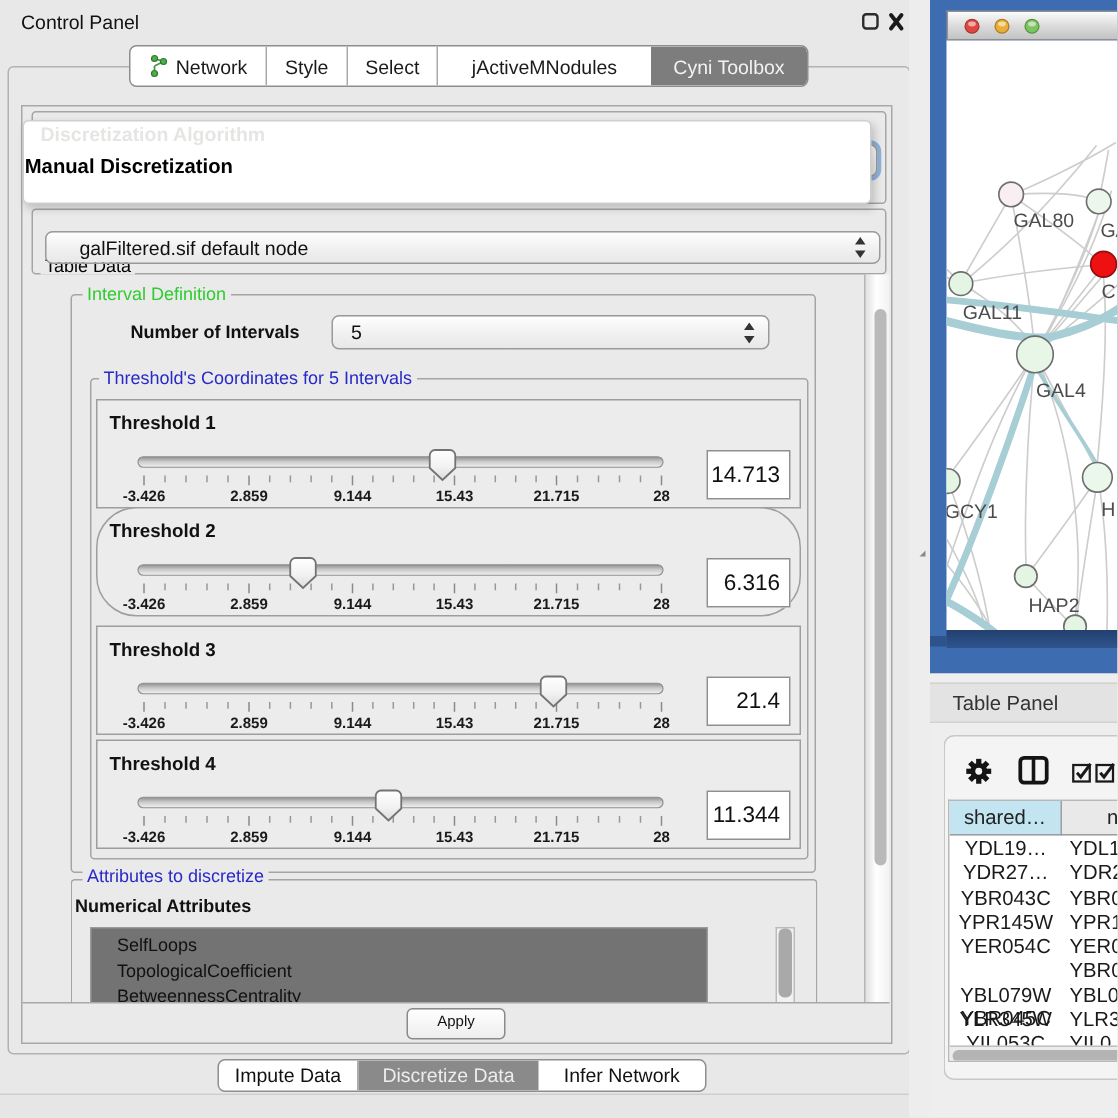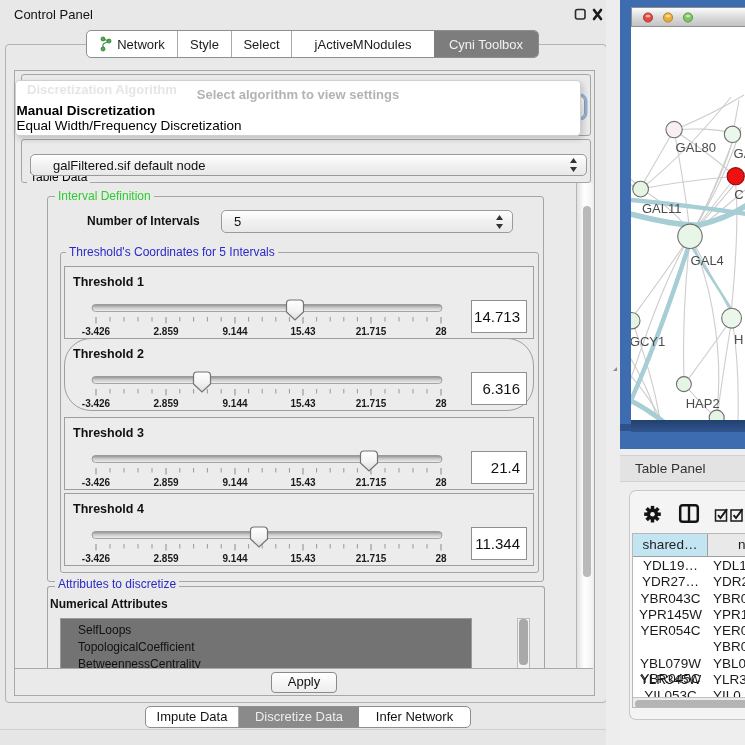--- a/index.html
+++ b/index.html
@@ -302,29 +302,27 @@
 <div class="abs" style="left:50px;top:597px;font-size:12px;font-weight:bold;color:#111;">Numerical Attributes</div>
 <div class="abs" style="left:60px;top:618px;width:412px;height:50px;background:#737373;border:1px solid #9a9a9a;border-bottom:none;box-sizing:border-box;overflow:hidden;">
   <div style="font-size:12px;color:#111;padding:3px 0 0 17px;line-height:17px;">SelfLoops<br>TopologicalCoefficient<br>BetweennessCentrality</div>
 </div>
 <div class="abs" style="left:517px;top:618px;width:13px;height:50px;background:#f2f2f2;border:1px solid #bbb;border-bottom:none;box-sizing:border-box;"></div>
 <div class="abs" style="left:519px;top:619px;width:9px;height:46px;background:#a9a9a9;border-radius:4px;"></div>
 
 <div class="abs" style="left:15px;top:80px;width:564px;height:54px;background:#fff;border:1px solid #cfcfcf;
      border-radius:4px;box-shadow:2px 3px 6px rgba(0,0,0,0.18);z-index:50;">
   <div style="position:absolute;left:11px;top:1px;font-size:13px;font-weight:bold;color:rgba(130,124,115,0.20);white-space:nowrap;">Discretization Algorithm</div>
-  <div style="position:absolute;left:0;top:6px;width:100%;text-align:center;font-size:13px;font-weight:bold;color:#b3b3b3;">Select algorithm to view settings</div>
   <div style="position:absolute;left:0.5px;top:22px;font-size:13.5px;font-weight:bold;color:#000;">Manual Discretization</div>
-  <div style="position:absolute;left:0.5px;top:36.5px;font-size:13.5px;color:#000;">Equal Width/Frequency Discretization</div>
 </div>
 
 <div class="abs" style="left:15px;top:668px;width:578px;height:1px;background:#a8a8a8;"></div>
 
 <div class="abs" style="left:271px;top:672px;width:64px;height:19px;border:1px solid #8a8a8a;border-radius:4px;
-     background:linear-gradient(#ffffff,#ededed);font-size:13px;color:#111;text-align:center;line-height:18px;">Apply</div>
+     background:linear-gradient(#ffffff,#ededed);font-size:10px;color:#111;text-align:center;line-height:18px;">Apply</div>
 
 <div class="abs" style="left:145px;top:706px;width:324px;height:20px;border:1px solid #8e8e8e;border-radius:5px;
      background:#fff;display:flex;overflow:hidden;">
   <div style="width:93px;border-right:1px solid #aaa;box-sizing:border-box;font-size:13px;color:#111;text-align:center;line-height:19px;">Impute Data</div>
   <div style="width:120px;box-sizing:border-box;font-size:13px;color:#ededed;text-align:center;line-height:19px;background:#8a8a8a;">Discretize Data</div>
   <div style="flex:1;font-size:13px;color:#111;text-align:center;line-height:19px;">Infer Network</div>
 </div>
 <div class="abs" style="left:0;top:729px;width:611px;height:16px;background:#e6e6e6;border-top:1px solid #cfcfcf;"></div>
 
 <div class="abs" style="left:606px;top:0;width:14px;height:745px;background:#ededed;"></div>

